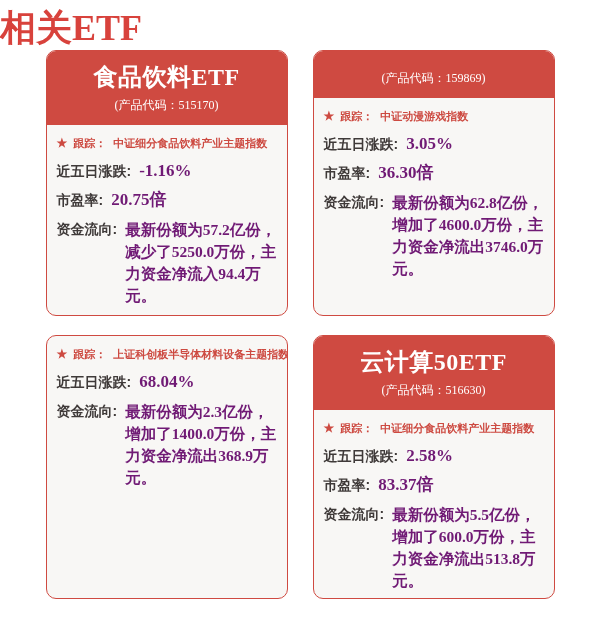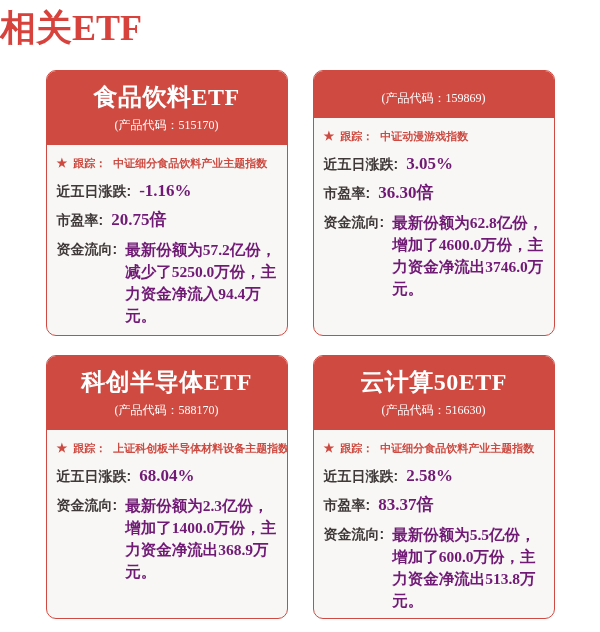--- a/index.html
+++ b/index.html
@@ -10,21 +10,20 @@
   }
   .page-title {
     color: #d8423c;
     font-family: "Liberation Serif", serif;
     font-weight: bold;
     font-size: 36px;
     line-height: 44px;
     margin-top: 6px;
   }
   .grid {
-    margin-top: 20px;
     display: grid;
     grid-template-columns: 242px 242px;
     grid-template-rows: 266px 264px;
     column-gap: 25px;
     row-gap: 19px;
     justify-content: center;
   }
   .card {
     border: 1px solid #cf4a41;
     border-radius: 10px;
@@ -152,24 +151,20 @@
       </div>
       <div class="row flow">
         <span class="row-label">资金流向:</span>
         <span class="row-value">最新份额为62.8亿份，增加了4600.0万份，主力资金净流出3746.0万元。</span>
       </div>
 
     </div>
   </div>
 
   <div class="card">
-    <div class="card-header">
-      <div class="card-title">科创半导体ETF</div>
-      <div class="card-code">(产品代码：588170)</div>
-    </div>
     <div class="card-body">
       <div class="tracking">
         <span class="star">★</span>
         <span class="tracking-label">跟踪：</span>
         <span>上证科创板半导体材料设备主题指数</span>
       </div>
       <div class="row">
         <span class="row-label">近五日涨跌:</span>
         <span class="row-value">68.04%</span>
       </div>

